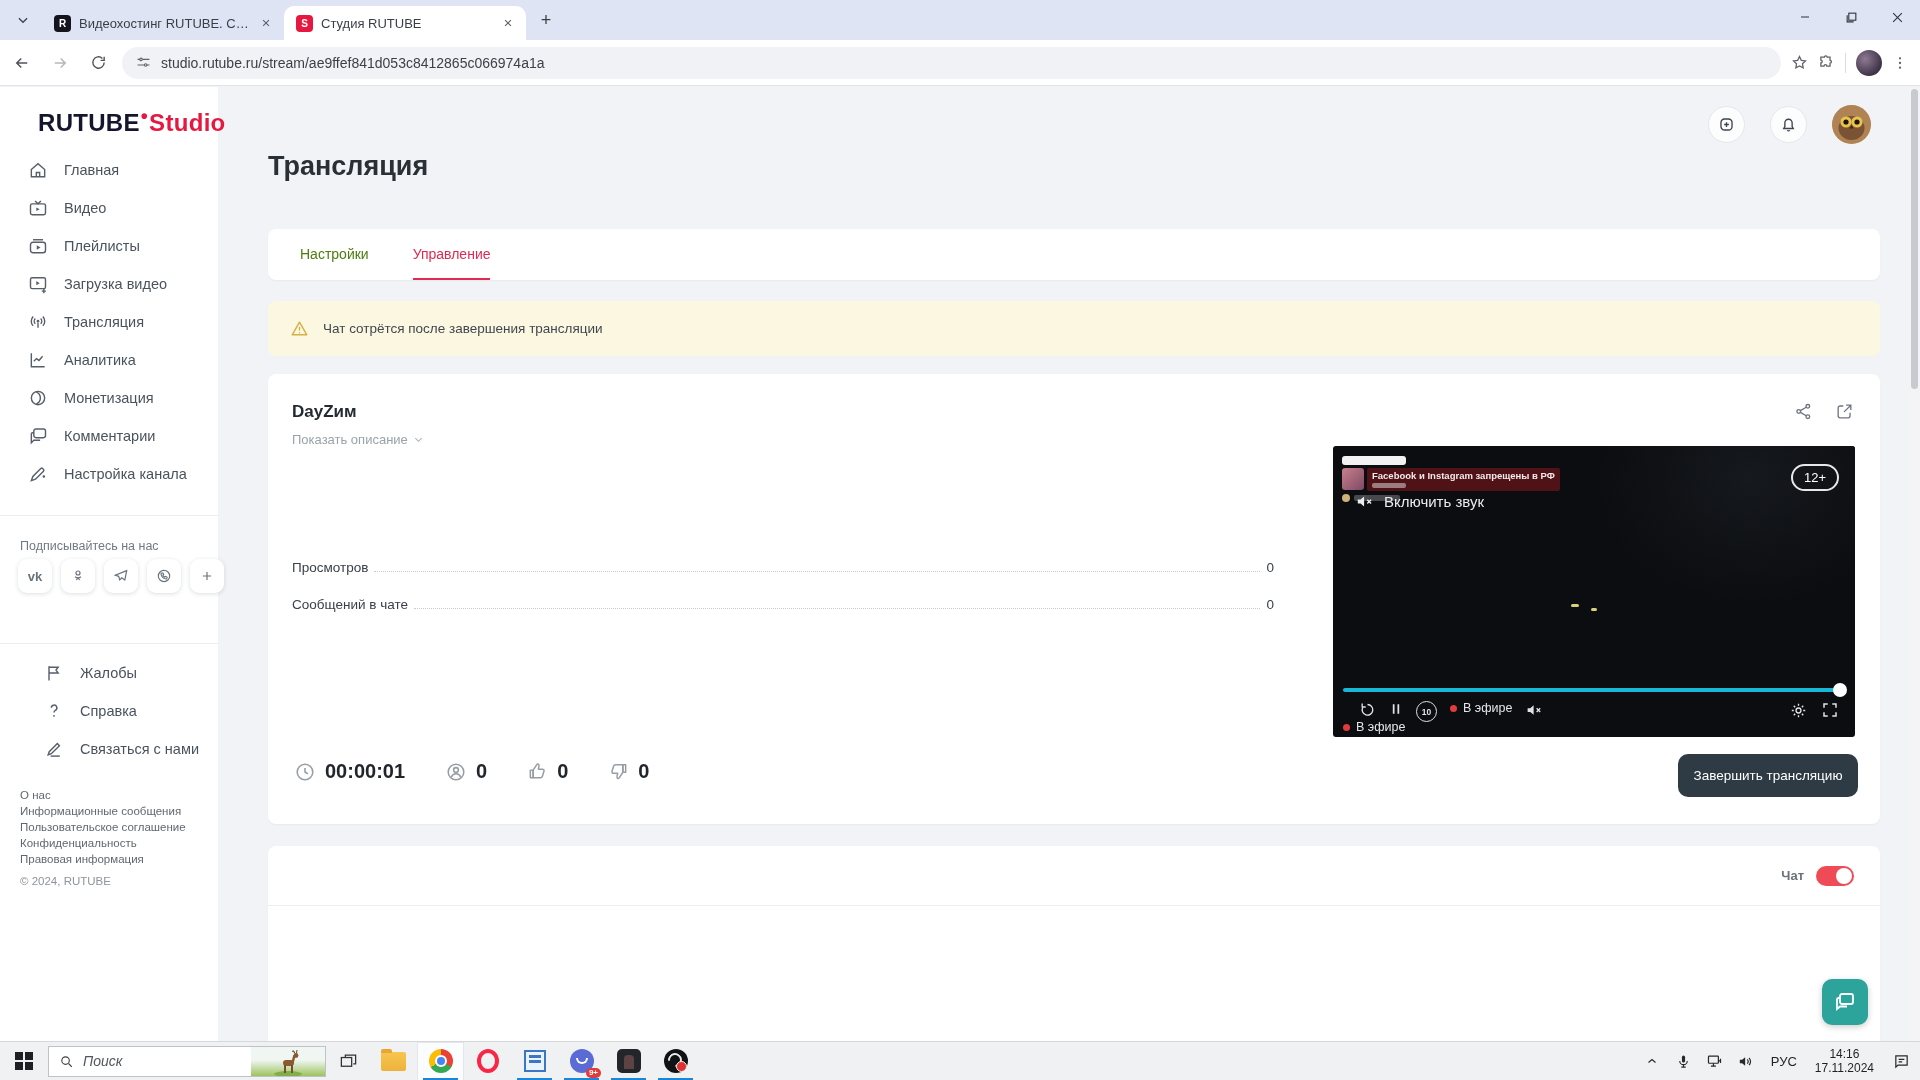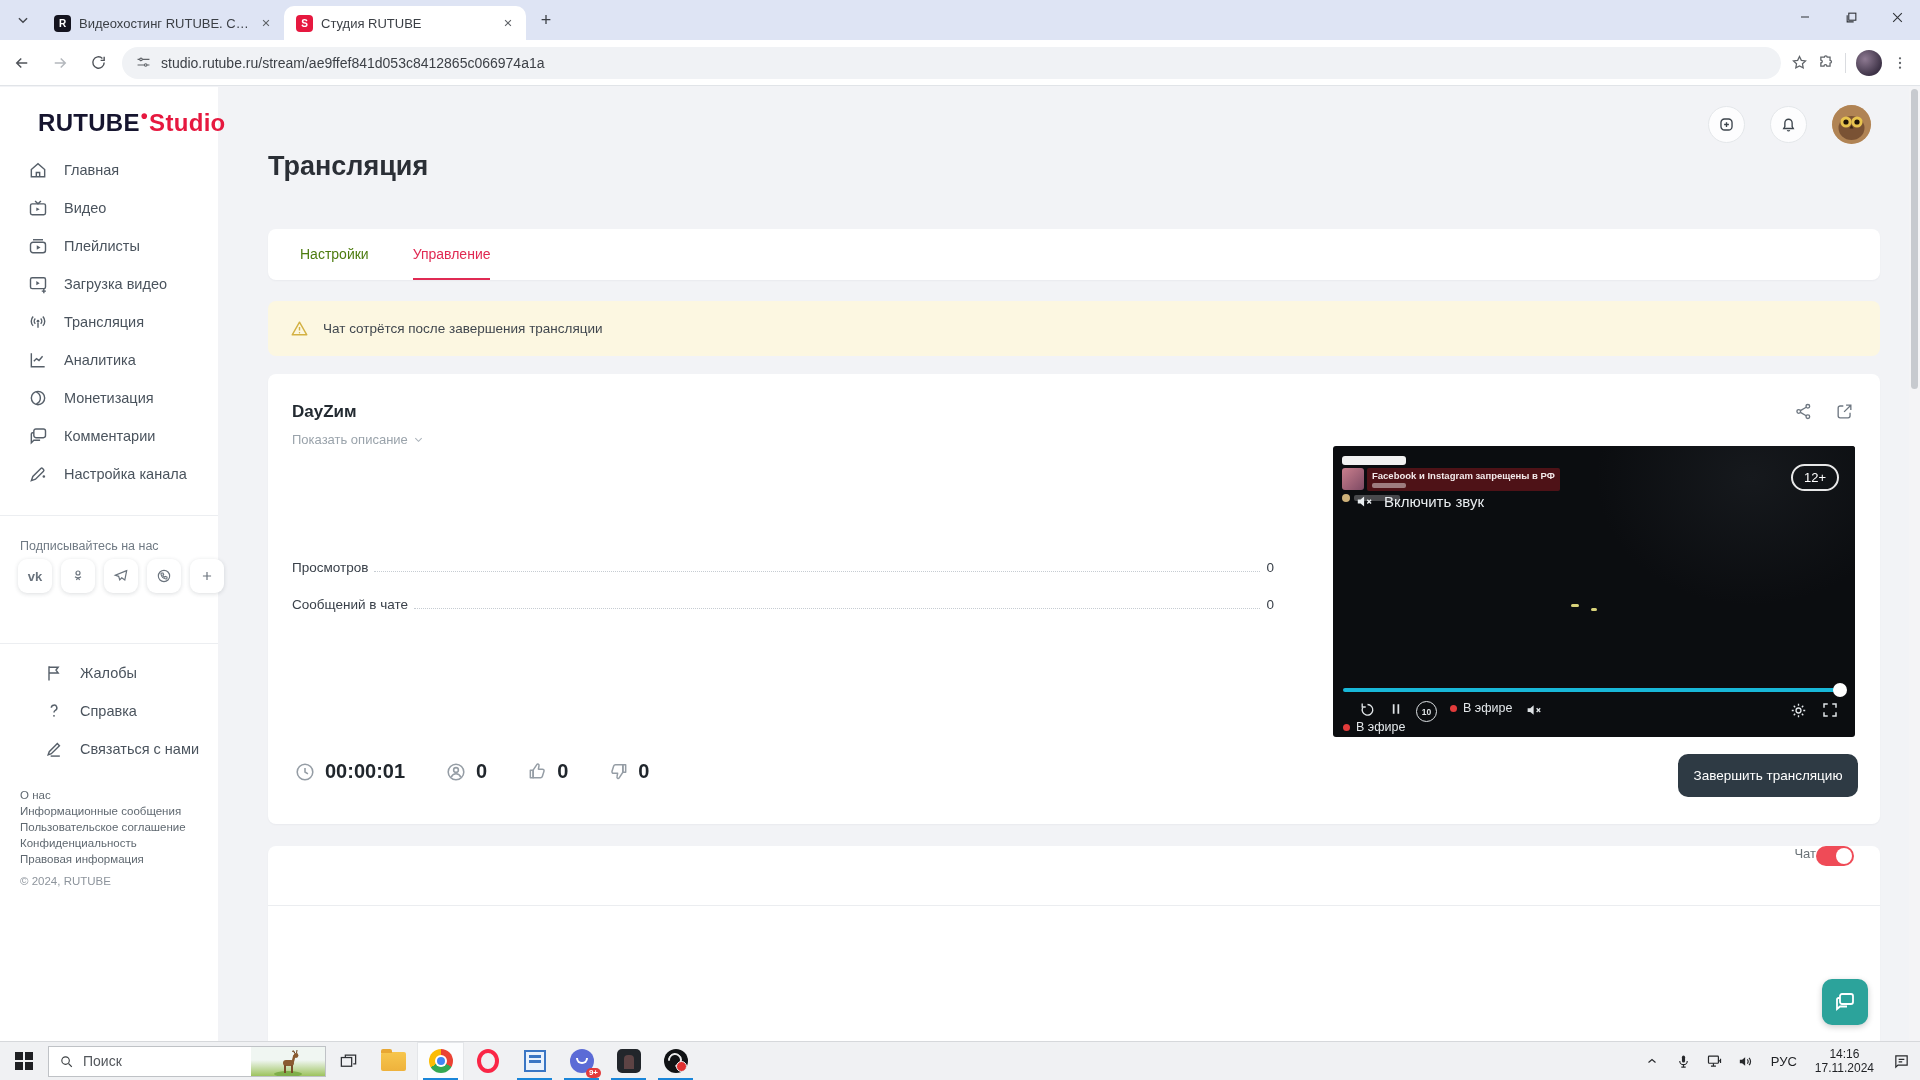--- a/index.html
+++ b/index.html
@@ -99,37 +99,37 @@
   .progress .knob { position:absolute; right:-2px; top:-5px; width:14px; height:14px; border-radius:50%; background:#fff; }
   .pcontrols { position:absolute; left:12px; right:12px; bottom:10px; height:26px; display:flex; align-items:flex-start; gap:13px; color:#dfe3e6; }
   .live-badge { display:flex; align-items:center; gap:6px; font-size:12.5px; color:#e3e7ea; }
   .live-dot { width:7px; height:7px; border-radius:50%; background:#e23b3b; }
   .rewind10 { width:21px; height:21px; border:1.6px solid #dfe3e6; border-radius:50%; display:flex; align-items:center; justify-content:center; font-size:8.5px; font-weight:bold; }
   .pc-spacer { flex:1; }
   .live-corner { position:absolute; left:10px; bottom:3px; display:flex; align-items:center; gap:6px; font-size:12.5px; color:#e3e7ea; }
 
   
   .chat-card { left:0; top:759px; width:1612px; height:195px; border-radius:8px 8px 0 0; }
-  .chat-header { height:60px; display:flex; justify-content:flex-end; padding-right:26px; border-bottom:1px solid #ebedf0; }
+  .chat-header { height:60px; display:flex; align-items:center; justify-content:flex-end; gap:12px; padding-right:26px; border-bottom:1px solid #ebedf0;font-weight:bold; }
   .chat-label { font-size:13px; color:#6b7378; }
   .toggle { width:38px; height:20px; border-radius:10px; background:#ef4b57; position:relative; cursor:pointer; }
   .toggle::after { content:''; position:absolute; right:2px; top:2px; width:16px; height:16px; border-radius:50%; background:#fff; }
 
   .fab { position:absolute; left:1822px; top:892px; width:46px; height:46px; border-radius:10px; background:#2ca39b; display:flex; align-items:center; justify-content:center; color:#fff; box-shadow:0 2px 6px rgba(0,0,0,.2); cursor:pointer; }
 
   .pagescroll { position:absolute; right:0; top:0; width:11px; height:954px; background:#f4f4f6; }
   .pagescroll .thumb { position:absolute; left:2px; top:2px; width:7px; height:300px; border-radius:4px; background:#c7cacf; }
 
   
   .taskbar { position:absolute; left:0; top:1041px; width:1920px; height:39px; background:#f0f1f3; border-top:1px solid #d6d8db; display:flex; align-items:center; }
   .startbtn { width:48px; height:39px; display:flex; align-items:center; justify-content:center; }
   .winlogo { display:grid; grid-template-columns:8px 8px; grid-template-rows:8px 8px; gap:2px; }
   .winlogo span { background:#1f2023; }
   .searchbox { width:278px; height:31px; background:#fff; border:1px solid #bfc2c6; display:flex; align-items:center; gap:9px; padding-left:10px; position:relative; overflow:hidden; }
-  .searchbox .stext { font-size:14px; color:#53575c; }
+  .searchbox .stext { font-size:14px; color:#53575c;font-style:italic; }
   .search-ic { color:#3c4043; display:flex; }
   .deer { position:absolute; right:0; top:0; width:74px; height:29px; background:linear-gradient(#f0f6f2 45%, #9dc35e); display:flex; align-items:flex-end; justify-content:center; }
   .tb-btn { width:44px; height:39px; display:flex; align-items:center; justify-content:center; color:#2f3236; position:relative; }
   .tb-app { width:47px; height:39px; display:flex; align-items:center; justify-content:center; position:relative; }
   .tb-app.focus { background:#fbfcfd; box-shadow:inset 0 0 0 1px #e4e6e9; }
   .tb-app.running::after { content:''; position:absolute; left:6px; right:6px; bottom:0; height:3px; background:#1a86d9; }
   .chrome-ic { width:24px; height:24px; border-radius:50%; background:conic-gradient(#ea4335 0 33%, #34a853 0 66%, #fbbc05 0 100%); position:relative; }
   .chrome-ic::before { content:''; position:absolute; left:6px; top:6px; width:12px; height:12px; border-radius:50%; background:#fff; }
   .chrome-ic::after { content:''; position:absolute; left:8px; top:8px; width:8px; height:8px; border-radius:50%; background:#4286f5; }
   .opera-ic { width:22px; height:24px; border-radius:50%; border:4px solid #fa2646; }

